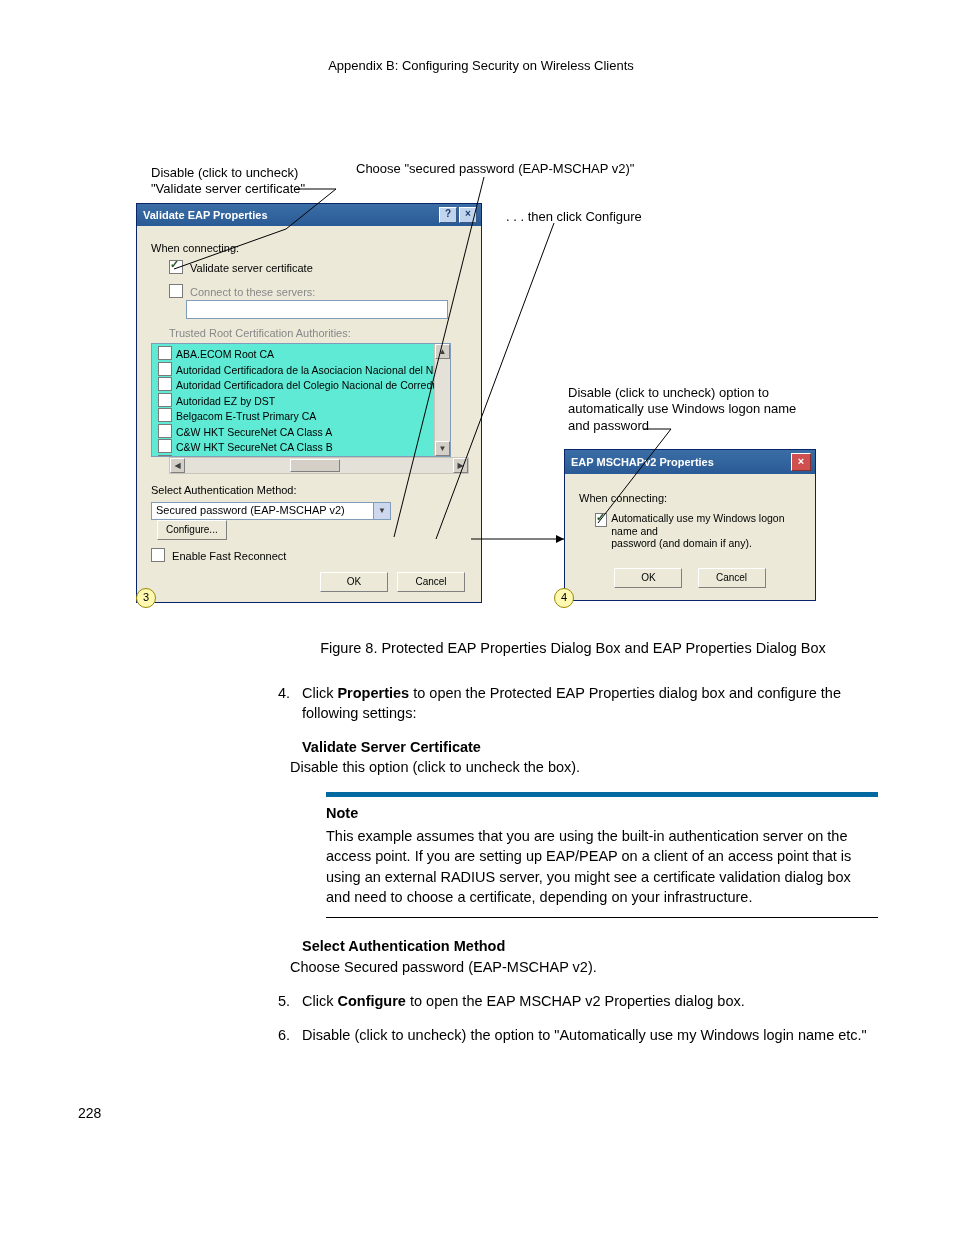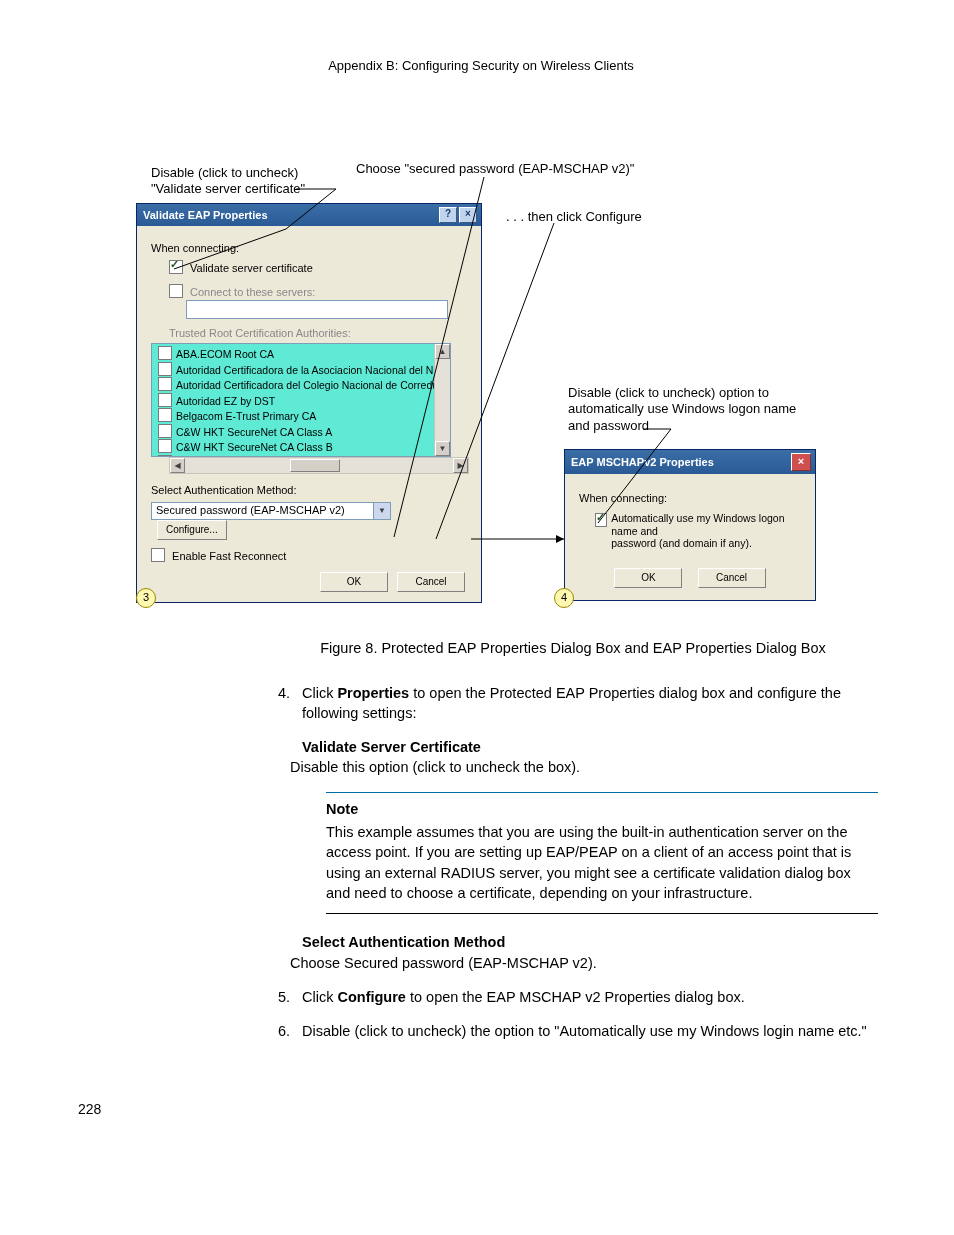--- a/index.html
+++ b/index.html
@@ -210,21 +210,21 @@
     width: 600px;
     font-size: 14.5px;
     line-height: 1.4;
   }
   .step { display: flex; margin-bottom: 14px; }
   .step-num { width: 24px; flex: 0 0 24px; }
   .subhead { font-weight: bold; margin-left: 24px; margin-top: 6px; }
   .subtext { margin-left: 12px; margin-bottom: 14px; }
   .notebox {
     margin-left: 48px;
-    border-top: 1px solid #0369a1;
+    border-top: 5px solid #0369a1;
     border-bottom: 1px solid #000;
     padding: 6px 0 10px 0;
     margin-bottom: 18px;
   }
   .note-lbl { font-weight: bold; margin-bottom: 3px; }
   .pagenum { font-size: 14px; margin-top: 60px; }
 </style>
 </head>
 <body>
 

